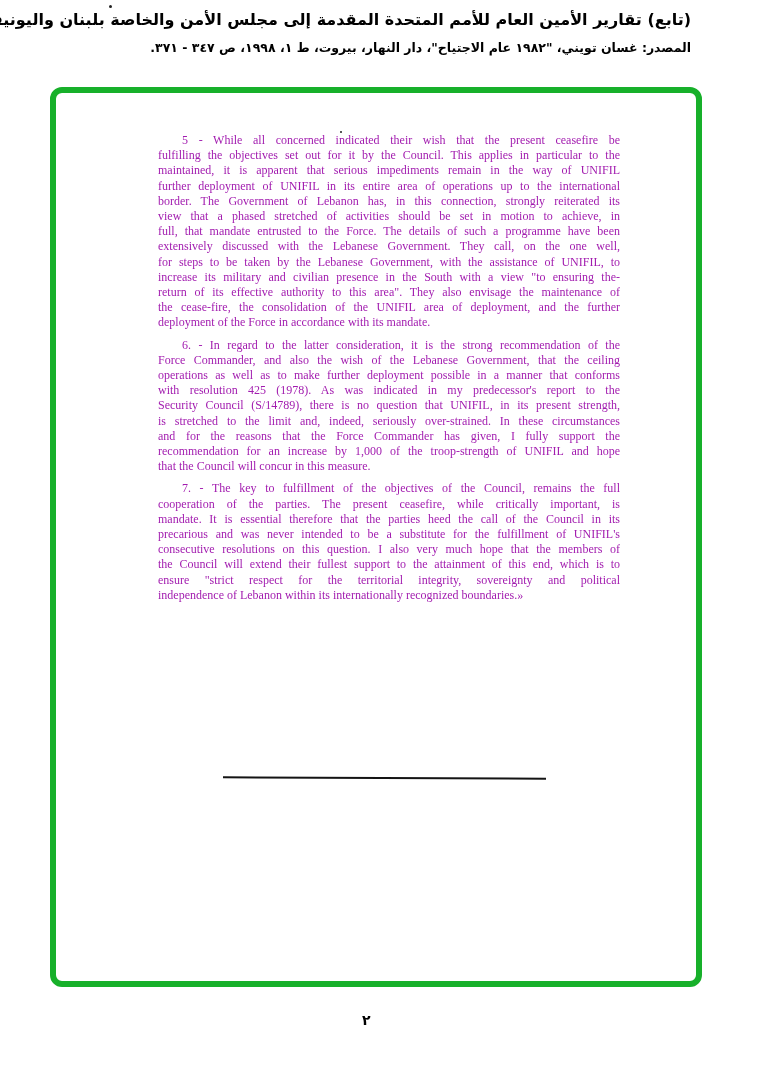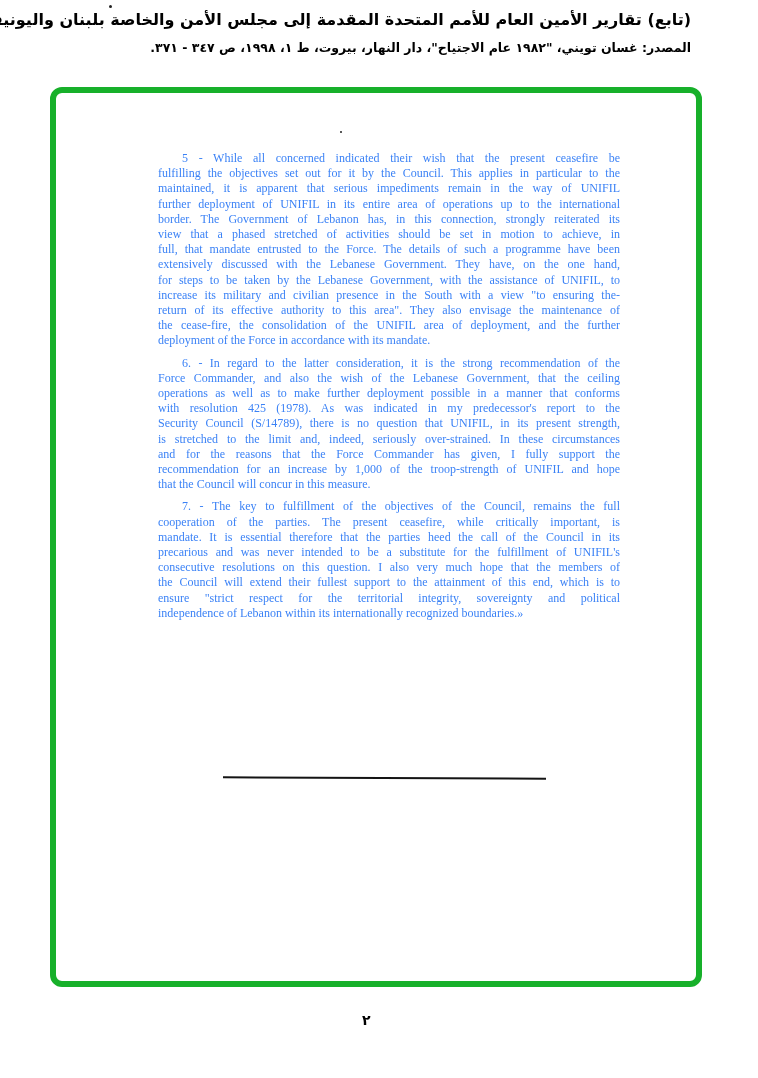--- a/index.html
+++ b/index.html
@@ -31,23 +31,23 @@
     left: 50px; top: 87px;
     width: 640px; height: 888px;
     border: 6px solid #17b02a;
     border-radius: 12px;
     background: transparent;
   }
 
   
   .text-block {
     position: absolute;
-    left: 158px; top: 151px;
+    left: 158px; top: 133px;
     width: 462px;
-    color: #3b82f6;
+    color: #a21caf;
   }
   .paragraph { margin: 0 0 7px 0; }
   .text-line {
     font-size: 12px;
     line-height: 15.2px;
     text-align: justify;
     text-align-last: justify;
     white-space: normal;
   }
   .text-line.first { text-indent: 24px; }
@@ -94,21 +94,21 @@
 
 <div class="text-block">
     <div class="paragraph">
       <div class="text-line first">5 - While all concerned indicated their wish that the present ceasefire be</div>
       <div class="text-line">fulfilling the objectives set out for it by the Council. This applies in particular to the</div>
       <div class="text-line">maintained, it is apparent that serious impediments remain in the way of UNIFIL</div>
       <div class="text-line">further deployment of UNIFIL in its entire area of operations up to the international</div>
       <div class="text-line">border. The Government of Lebanon has, in this connection, strongly reiterated its</div>
       <div class="text-line">view that a phased stretched of activities should be set in motion to achieve, in</div>
       <div class="text-line">full, that mandate entrusted to the Force. The details of such a programme have been</div>
-      <div class="text-line">extensively discussed with the Lebanese Government. They have, on the one hand,</div>
+      <div class="text-line">extensively discussed with the Lebanese Government. They call, on the one well,</div>
       <div class="text-line">for steps to be taken by the Lebanese Government, with the assistance of UNIFIL, to</div>
       <div class="text-line">increase its military and civilian presence in the South with a view "to ensuring the-</div>
       <div class="text-line">return of its effective authority to this area". They also envisage the maintenance of</div>
       <div class="text-line">the cease-fire, the consolidation of the UNIFIL area of deployment, and the further</div>
       <div class="text-line last">deployment of the Force in accordance with its mandate.</div>
     </div>
     <div class="paragraph">
       <div class="text-line first">6. - In regard to the latter consideration, it is the strong recommendation of the</div>
       <div class="text-line">Force Commander, and also the wish of the Lebanese Government, that the ceiling</div>
       <div class="text-line">operations as well as to make further deployment possible in a manner that conforms</div>

